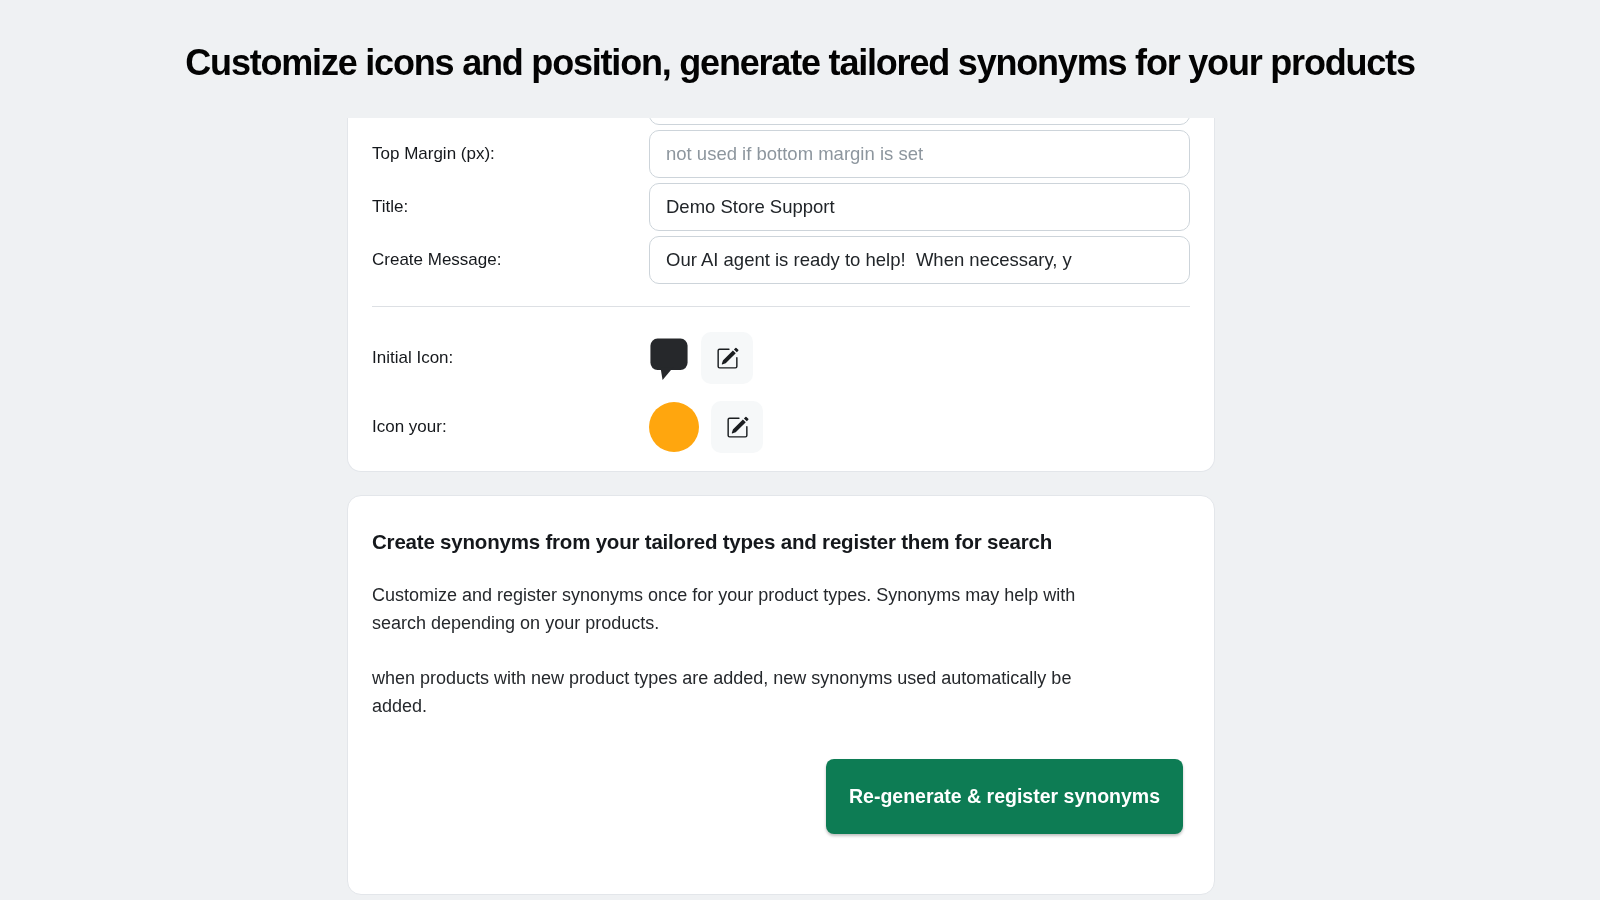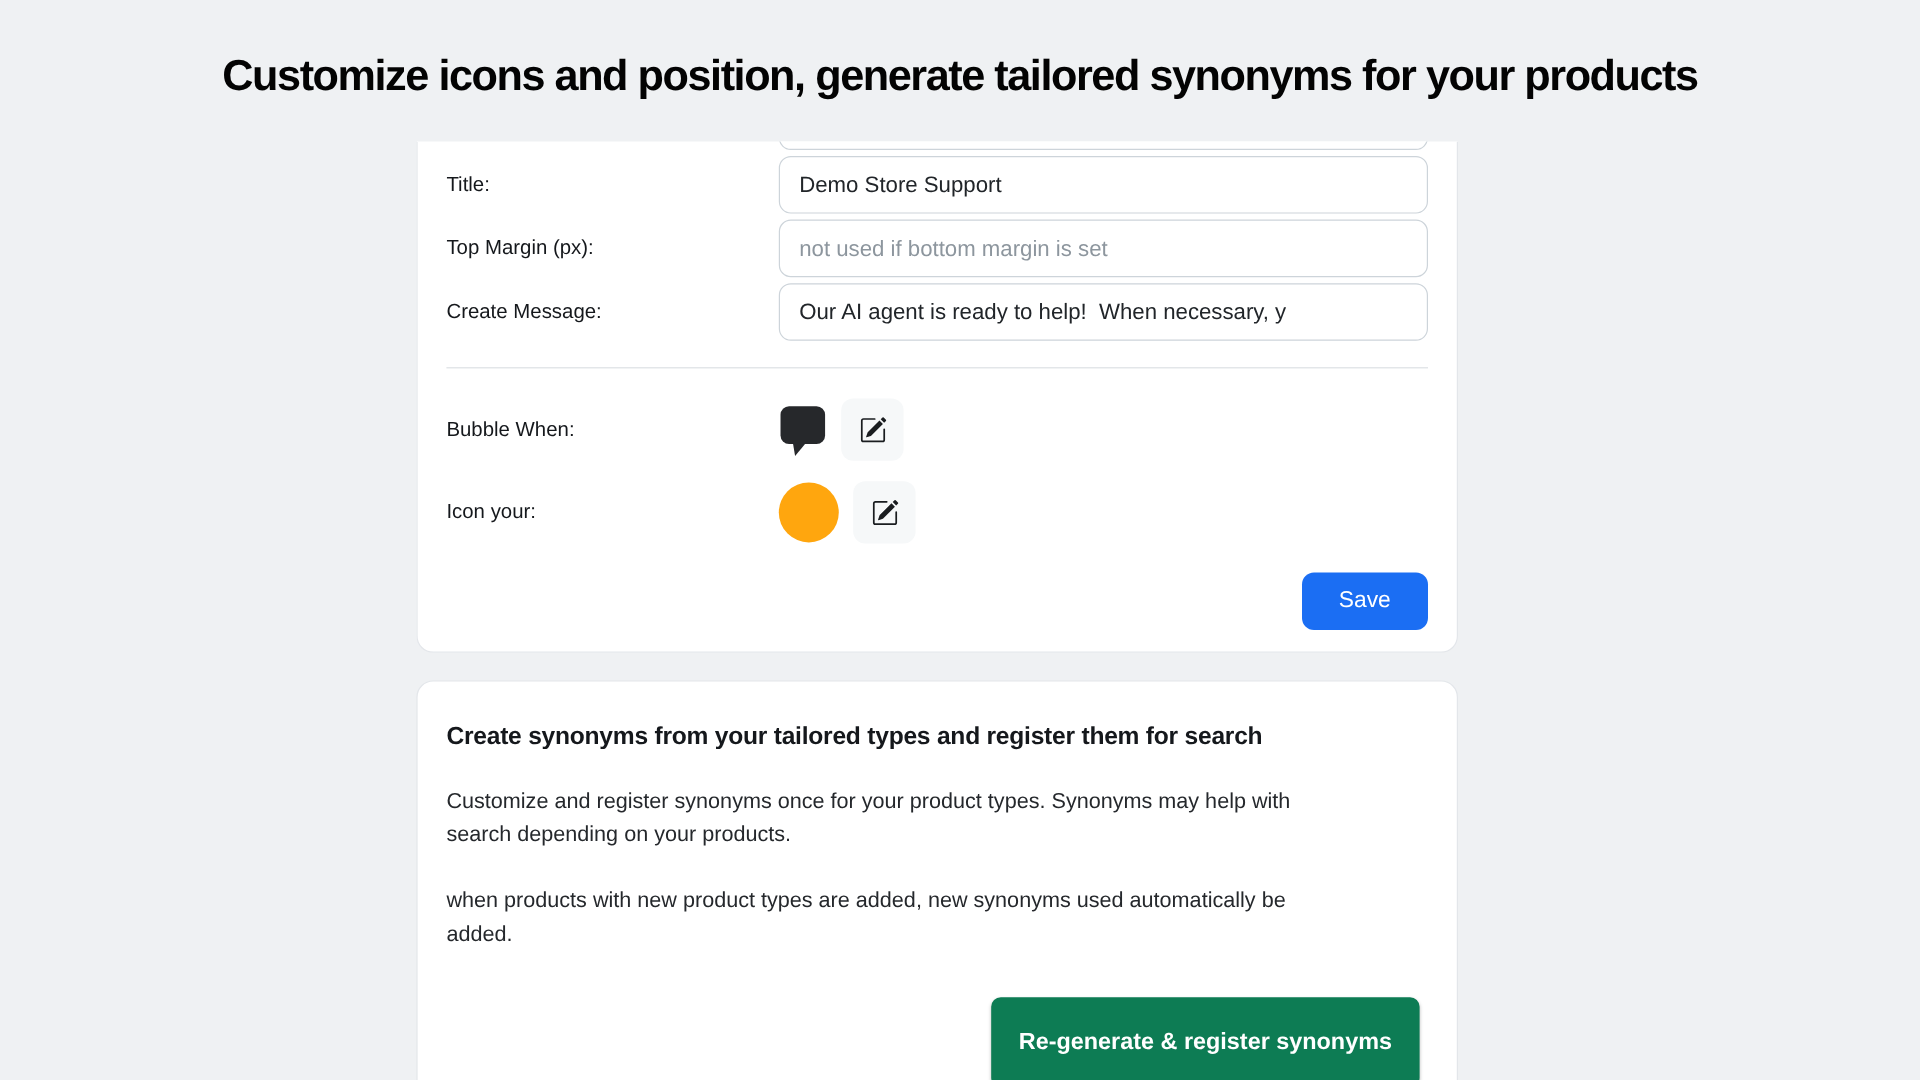--- a/index.html
+++ b/index.html
@@ -130,38 +130,38 @@
 <div class="column">
 
   <section class="card settings">
 
     <div class="field-row clipped">
       <label class="field-label"></label>
       <input class="text-input" type="text" style="">
     </div>
 
     <div class="field-row">
+      <label class="field-label">Top Margin (px):</label>
+      <input class="text-input" type="text" placeholder="not used if bottom margin is set" style="">
+    </div>
+
+    <div class="field-row">
       <label class="field-label">Title:</label>
       <input class="text-input" type="text" value="Demo Store Support" style="">
-    </div>
-
-    <div class="field-row">
-      <label class="field-label">Top Margin (px):</label>
-      <input class="text-input" type="text" placeholder="not used if bottom margin is set" style="">
     </div>
 
     <div class="field-row">
       <label class="field-label">Create Message:</label>
       <input class="text-input" type="text" value="Our AI agent is ready to help!  When necessary, y" style="">
     </div>
 
     <hr class="divider">
 
     <div class="icon-row bubble">
-      <span class="field-label">Bubble When:</span>
+      <span class="field-label">Initial Icon:</span>
       <span class="icon-cell">
         <svg class="bubble-glyph" viewBox="0 0 28 32" xmlns="http://www.w3.org/2000/svg">
           <rect x="1" y="1" width="26" height="22" rx="5" fill="#26282b"></rect>
           <polygon points="8,21 17,21 9.5,30" fill="#26282b"></polygon>
         </svg>
         <button class="edit-btn">
           <svg viewBox="0 0 16 16" fill="#1a1d20" xmlns="http://www.w3.org/2000/svg">
             <path d="M15.502 1.94a.5.5 0 0 1 0 .706L14.459 3.69l-2-2L13.502.646a.5.5 0 0 1 .707 0l1.293 1.293zm-1.75 2.456-2-2L4.939 9.21a.5.5 0 0 0-.121.196l-.805 2.414a.25.25 0 0 0 .316.316l2.414-.805a.5.5 0 0 0 .196-.12l6.813-6.814z"></path>
             <path fill-rule="evenodd" d="M1 13.5A1.5 1.5 0 0 0 2.5 15h11a1.5 1.5 0 0 0 1.5-1.5v-6a.5.5 0 0 0-1 0v6a.5.5 0 0 1-.5.5h-11a.5.5 0 0 1-.5-.5v-11a.5.5 0 0 1 .5-.5H9a.5.5 0 0 0 0-1H2.5A1.5 1.5 0 0 0 1 2.5v11z"></path>
           </svg>
@@ -175,23 +175,20 @@
         <span class="color-swatch" style="background: rgb(255, 166, 14);"></span>
         <button class="edit-btn">
           <svg viewBox="0 0 16 16" fill="#1a1d20" xmlns="http://www.w3.org/2000/svg">
             <path d="M15.502 1.94a.5.5 0 0 1 0 .706L14.459 3.69l-2-2L13.502.646a.5.5 0 0 1 .707 0l1.293 1.293zm-1.75 2.456-2-2L4.939 9.21a.5.5 0 0 0-.121.196l-.805 2.414a.25.25 0 0 0 .316.316l2.414-.805a.5.5 0 0 0 .196-.12l6.813-6.814z"></path>
             <path fill-rule="evenodd" d="M1 13.5A1.5 1.5 0 0 0 2.5 15h11a1.5 1.5 0 0 0 1.5-1.5v-6a.5.5 0 0 0-1 0v6a.5.5 0 0 1-.5.5h-11a.5.5 0 0 1-.5-.5v-11a.5.5 0 0 1 .5-.5H9a.5.5 0 0 0 0-1H2.5A1.5 1.5 0 0 0 1 2.5v11z"></path>
           </svg>
         </button>
       </span>
     </div>
 
-    <div class="save-row">
-      <button class="save-btn">Save</button>
-    </div>
   </section>
 
   <section class="card synonyms">
     <h2 class="syn-heading">Create synonyms from your tailored types and register them for search</h2>
 
     <div class="syn-para">
       <div class="line">Customize and register synonyms once for your product types. Synonyms may help with</div>
       <div class="line">search depending on your products.</div>
     </div>
 

